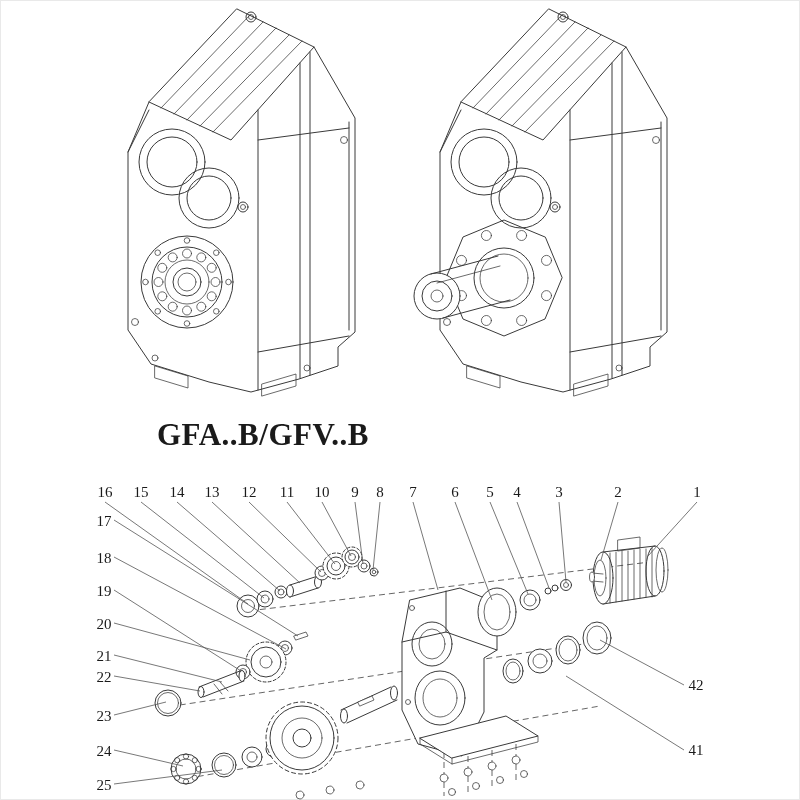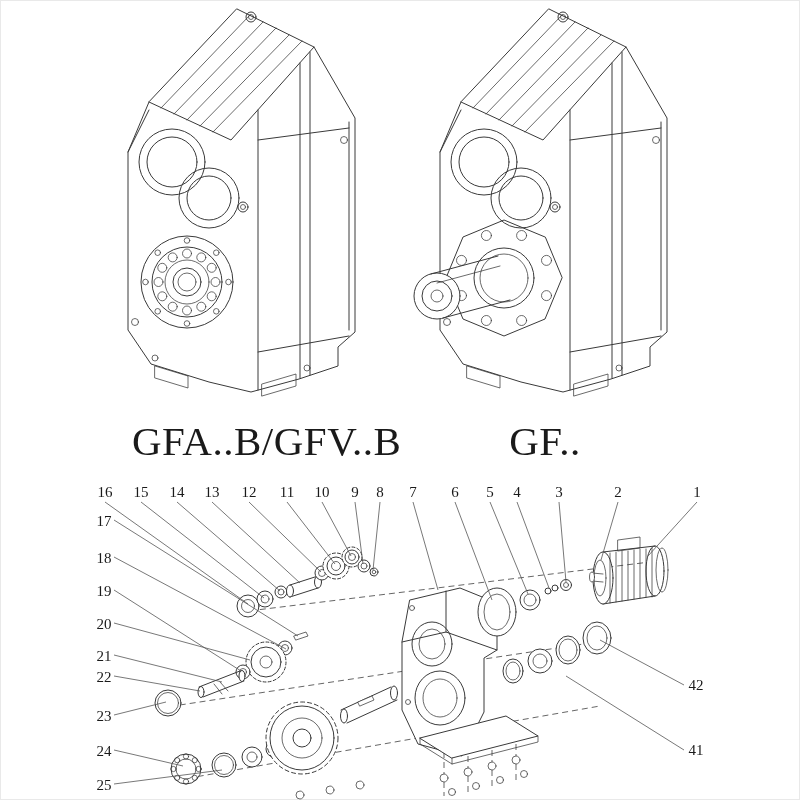--- a/index.html
+++ b/index.html
@@ -15,21 +15,21 @@
   .draw   { stroke:var(--line,#3a3a3a); fill:none; stroke-width:1; stroke-linejoin:round; stroke-linecap:round; }
   .thin   { stroke-width:0.75; }
   .fillw  { fill:#ffffff; }
   .teeth  { stroke-dasharray:3 2.2; }
   .teeth-big { stroke-dasharray:4 3; }
   .leader { stroke:var(--leader,#555); stroke-width:0.8; fill:none; }
   .dash   { stroke:var(--leader,#555); stroke-width:0.9; fill:none; stroke-dasharray:6 4; }
   .callout{ font-family:"Liberation Serif", serif; font-size:15px; fill:var(--text,#1a1a1a); text-anchor:middle; }
 
   .model-label {
-    position:absolute; text-align:center; font-weight:400; font-size:41px;
+    position:absolute; text-align:center; font-weight:700; font-size:31px;
     letter-spacing:0.5px; color:var(--text,#1a1a1a);
   }
   .model-label.left  { left:132px; top:417px; width:262px; }
   .model-label.right { left:470px; top:417px; width:150px; }
 </style>
 </head>
 <body>
 
 <div class="page">
 
@@ -386,15 +386,14 @@
       <text class="callout" x="104" y="721">23</text>
       <text class="callout" x="104" y="756">24</text>
       <text class="callout" x="104" y="790">25</text>
 
       <text class="callout" x="696" y="690">42</text>
       <text class="callout" x="696" y="755">41</text>
     </g>
   </svg>
 
   <div class="model-label left">GFA..B/GFV..B</div>
-  <div class="model-label right">GF..</div>
 
 </div>
 
 </body></html>

